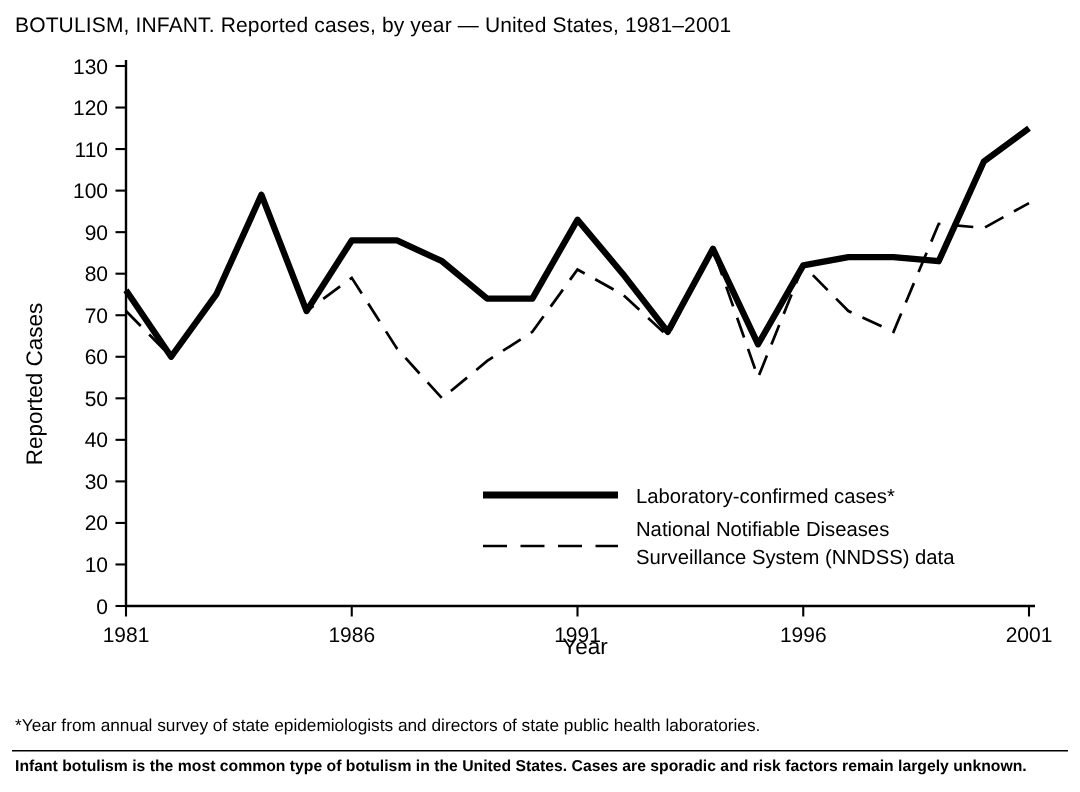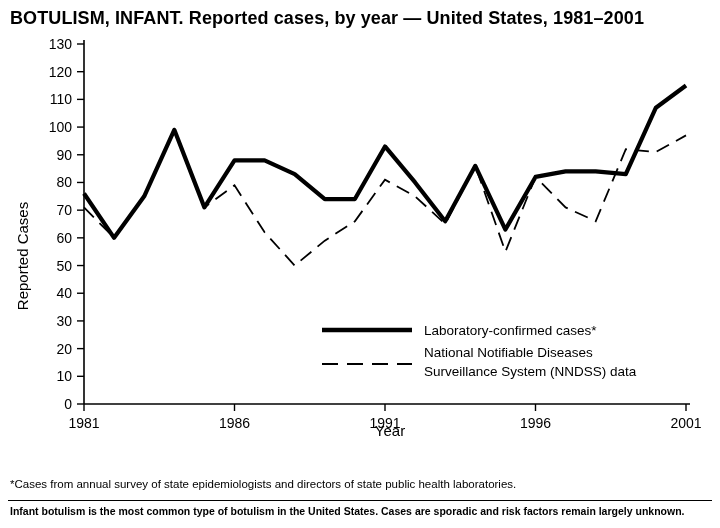--- a/index.html
+++ b/index.html
@@ -16,22 +16,22 @@
   }
   #page {
     position: relative;
     width: 720px;
     height: 528px;
   }
   #chart-title {
     position: absolute;
     left: 10px;
     top: 8px;
-    font-size: 18px;
-    font-weight: bold;
+    font-size: 14px;
+    font-weight: normal;
     letter-spacing: 0.1px;
     white-space: nowrap;
   }
   #plot-area {
     position: absolute;
     left: 0;
     top: 26px;
     width: 720px;
     height: 420px;
   }
@@ -138,17 +138,17 @@
       <g id="legend">
         <line x1="322" y1="304" x2="412" y2="304" stroke="#000" stroke-width="4.6"></line>
         <text class="legend-label" x="424" y="309">Laboratory-confirmed cases*</text>
         <line x1="322" y1="338" x2="412" y2="338" stroke="#000" stroke-width="1.8" stroke-dasharray="16 9"></line>
         <text class="legend-label" x="424" y="331">National Notifiable Diseases</text>
         <text class="legend-label" x="424" y="350">Surveillance System (NNDSS) data</text>
       </g>
     </svg>
   </div>
 
-  <div id="footnote">*Cases from annual survey of state epidemiologists and directors of state public health laboratories.</div>
+  <div id="footnote">*Year from annual survey of state epidemiologists and directors of state public health laboratories.</div>
   <div id="rule"></div>
   <div id="caption">Infant botulism is the most common type of botulism in the United States. Cases are sporadic and risk factors remain largely unknown.</div>
 
 </div>
 
 </body></html>

